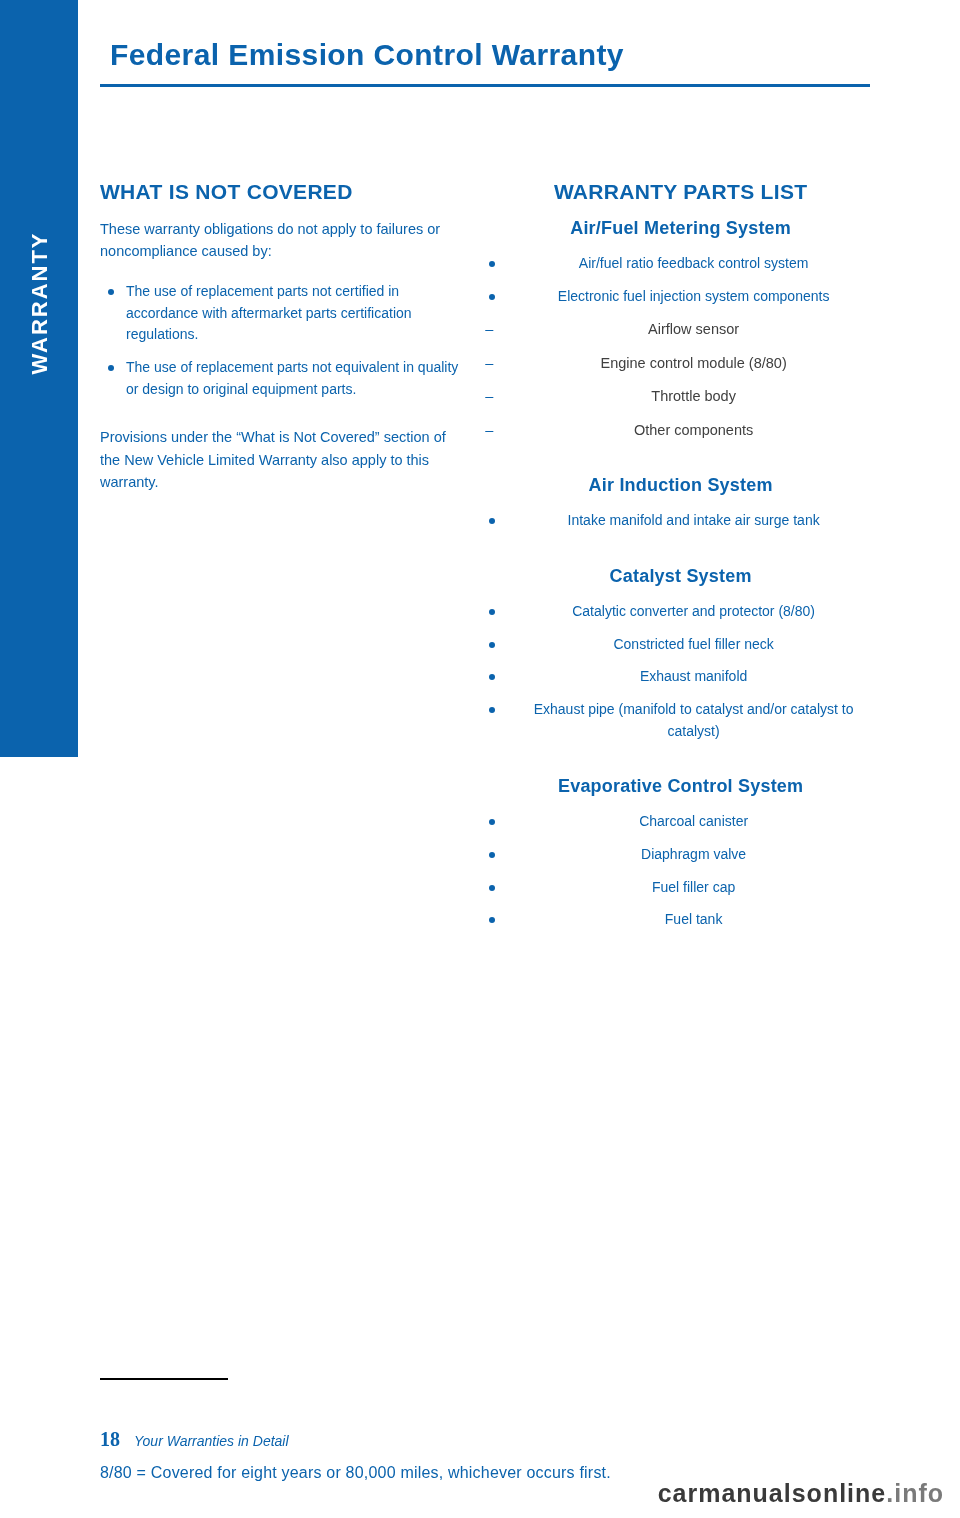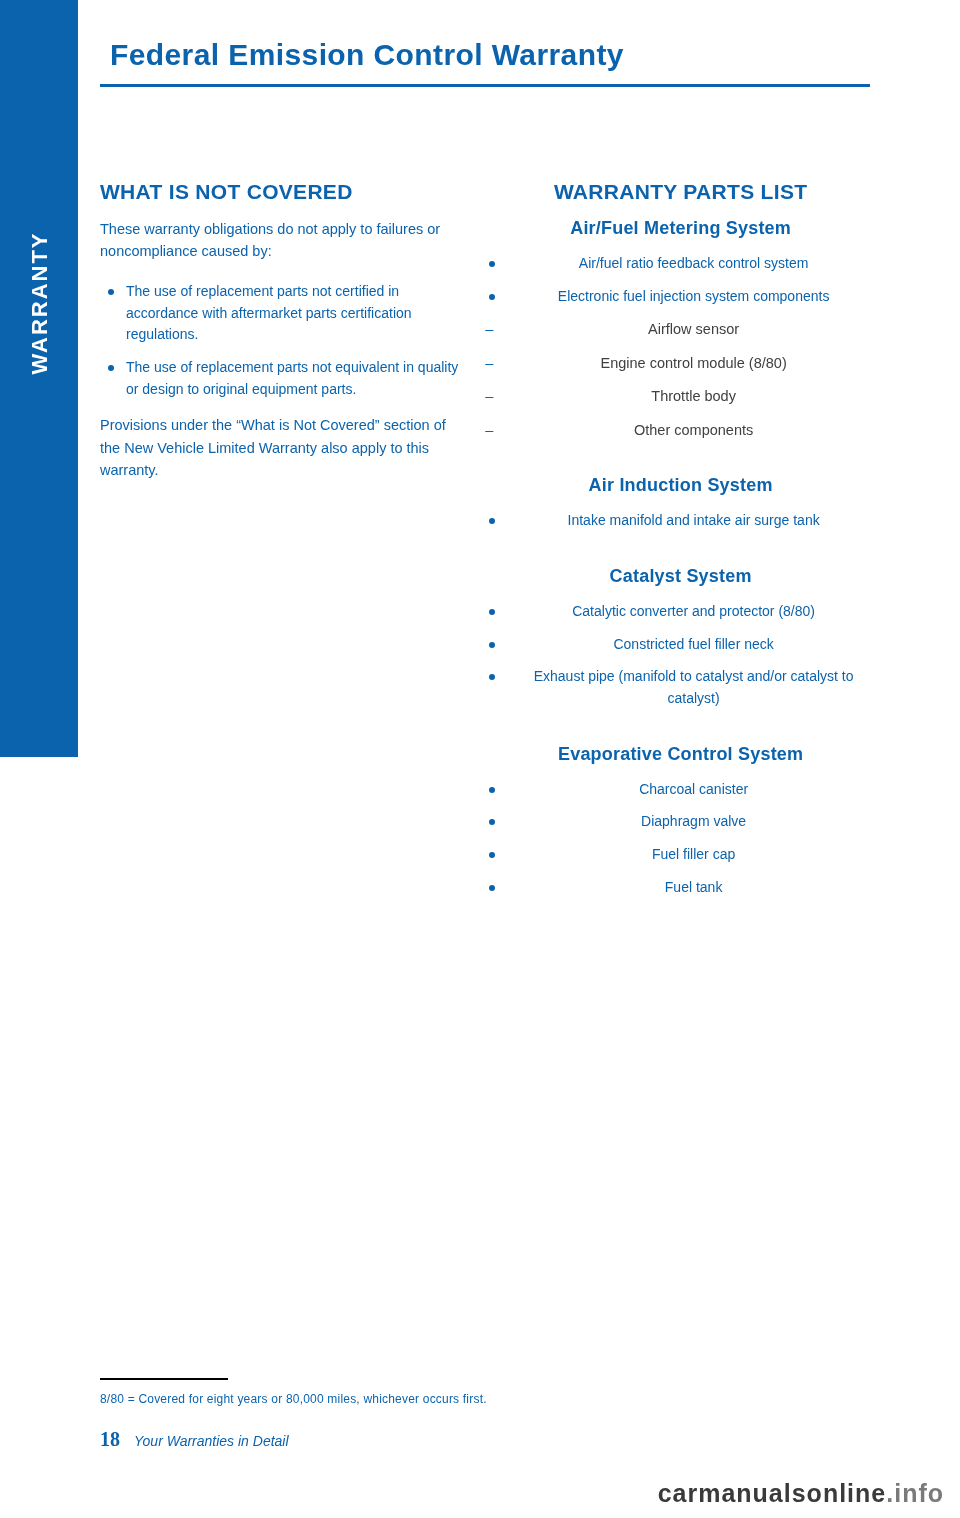--- a/index.html
+++ b/index.html
@@ -88,21 +88,21 @@
   h3.sub-title.spaced {
     margin-top: 34px;
   }
   p.body-text {
     color: #0b63ad;
     font-size: 14.5px;
     line-height: 1.55;
     margin: 0 0 18px 0;
   }
   p.body-text.gap-top {
-    margin-top: 14px;
+    margin-top: 26px;
   }
 
   ul.bullets {
     list-style: none;
     margin: 0 0 0 0;
     padding: 0;
   }
   ul.bullets > li {
     position: relative;
     color: #0b63ad;
@@ -148,23 +148,23 @@
     position: absolute;
     left: 100px;
     top: 1378px;
     width: 128px;
     height: 2px;
     background: #000000;
   }
   .footnote {
     position: absolute;
     left: 100px;
-    top: 1392px;
-    color: #0b63ad;
-    font-size: 12px;
+    top: 1464px;
+    color: #0b63ad;
+    font-size: 16px;
     letter-spacing: 0.2px;
     text-align: right;
   }
   .footer {
     position: absolute;
     left: 100px;
     top: 1428px;
     display: flex;
     align-items: baseline;
     gap: 14px;
@@ -239,20 +239,21 @@
       <ul class="bullets">
         <li>Intake manifold and intake air surge tank</li>
       </ul>
     </div>
 
     <div class="parts-group">
       <h3 class="sub-title spaced">Catalyst System</h3>
       <ul class="bullets">
         <li>Catalytic converter and protector (8/80)</li>
         <li>Constricted fuel filler neck</li>
+        <li>Exhaust manifold</li>
         <li>Exhaust pipe (manifold to catalyst and/or catalyst to catalyst)</li>
       </ul>
     </div>
 
     <div class="parts-group">
       <h3 class="sub-title spaced">Evaporative Control System</h3>
       <ul class="bullets">
         <li>Charcoal canister</li>
         <li>Diaphragm valve</li>
         <li>Fuel filler cap</li>

